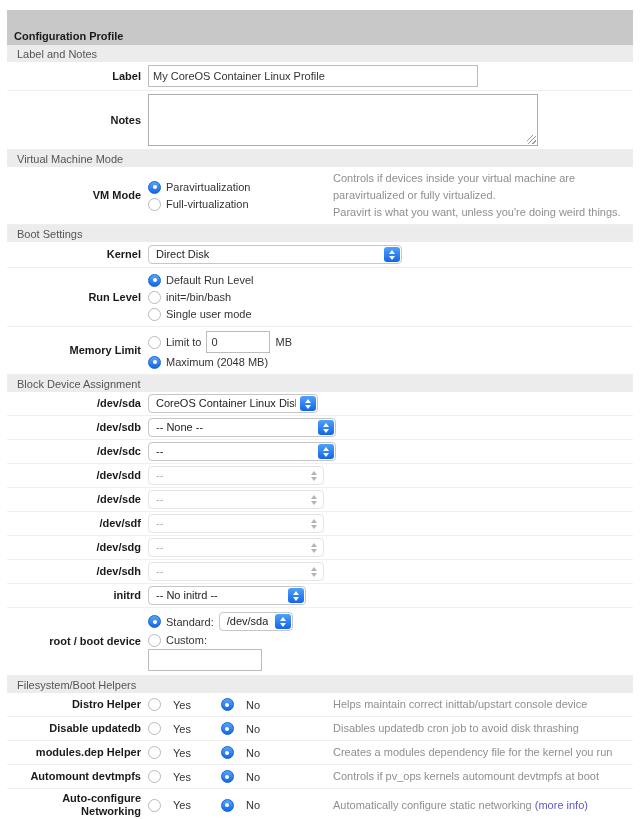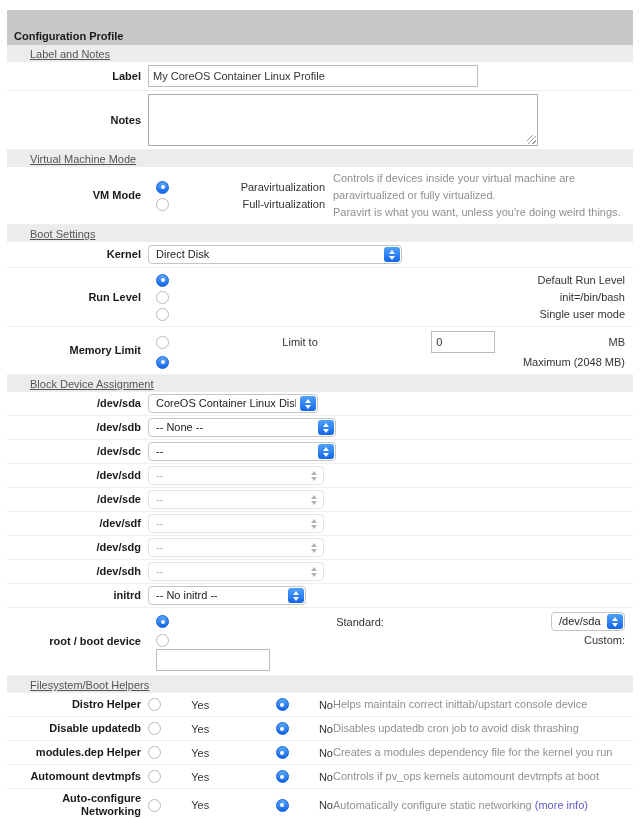--- a/index.html
+++ b/index.html
@@ -14,22 +14,21 @@
 
   .header-bar {
     background: #c8c8c8;
     color: #1a1a1a;
     font-weight: bold;
     padding: 20px 7px 3px 7px;
   }
   .section-bar {
     background: #ececec;
     color: #555;
-    padding: 3px 7px 2px 23px;
-    text-decoration: underline;
+    padding: 3px 7px 2px 10px;
   }
 
   .row {
     display: flex;
     align-items: center;
     padding: 3px 0;
     border-bottom: 1px solid #efefef;
   }
   .row.tight { padding: 2px 0; }
   .row-label {
@@ -114,21 +113,21 @@
   .tri-down { width: 0; height: 0; border-left: 3px solid transparent; border-right: 3px solid transparent; border-top: 4px solid #fff; }
   .select.disabled { border-color: #e4e4e4; color: #b5b5b5; }
   .select.disabled .stepper { background: transparent; }
   .select.disabled .tri-up { border-bottom-color: #b3b3b3; }
   .select.disabled .tri-down { border-top-color: #b3b3b3; }
 
   .w226 { width: 254px; align-items: flex-end; } .w188 { width: 188px; } .w176 { width: 176px; }
   .w170 { width: 170px; } .w158 { width: 158px; } .w74 { width: 74px; }
 
   .opt-line { display: flex; align-items: center; gap: 5px; line-height: 16px; }
-  .opt-stack .opt-line { margin: 1px 8px; justify-content: space-between; }
+  .opt-stack .opt-line { margin: 1px 0; }
   .radio {
     width: 13px; height: 13px;
     border-radius: 50%;
     border: 1px solid #b9b9b9;
     background: #fff;
     position: relative;
     flex-shrink: 0;
     cursor: pointer;
   }
   .radio.checked {
@@ -138,21 +137,21 @@
   .radio.checked::after {
     content: "";
     position: absolute; left: 50%; top: 50%;
     width: 4px; height: 4px;
     transform: translate(-50%, -50%);
     background: #fff;
     border-radius: 50%;
   }
   .opt-text { color: #333; }
 
-  .yesno { display: flex; align-items: center; gap: 12px; justify-content: space-between; }
+  .yesno { display: flex; align-items: center; gap: 12px; }
   .yesno .gap { width: 6px; }
 
   .link { color: #5d58c6; cursor: pointer; }
 
   .save-row { padding: 10px 0 0 148px; }
   .btn {
     font-family: "Liberation Sans", sans-serif;
     font-size: 11px;
     color: #333;
     background: linear-gradient(#f8f8f8, #dddddd);

